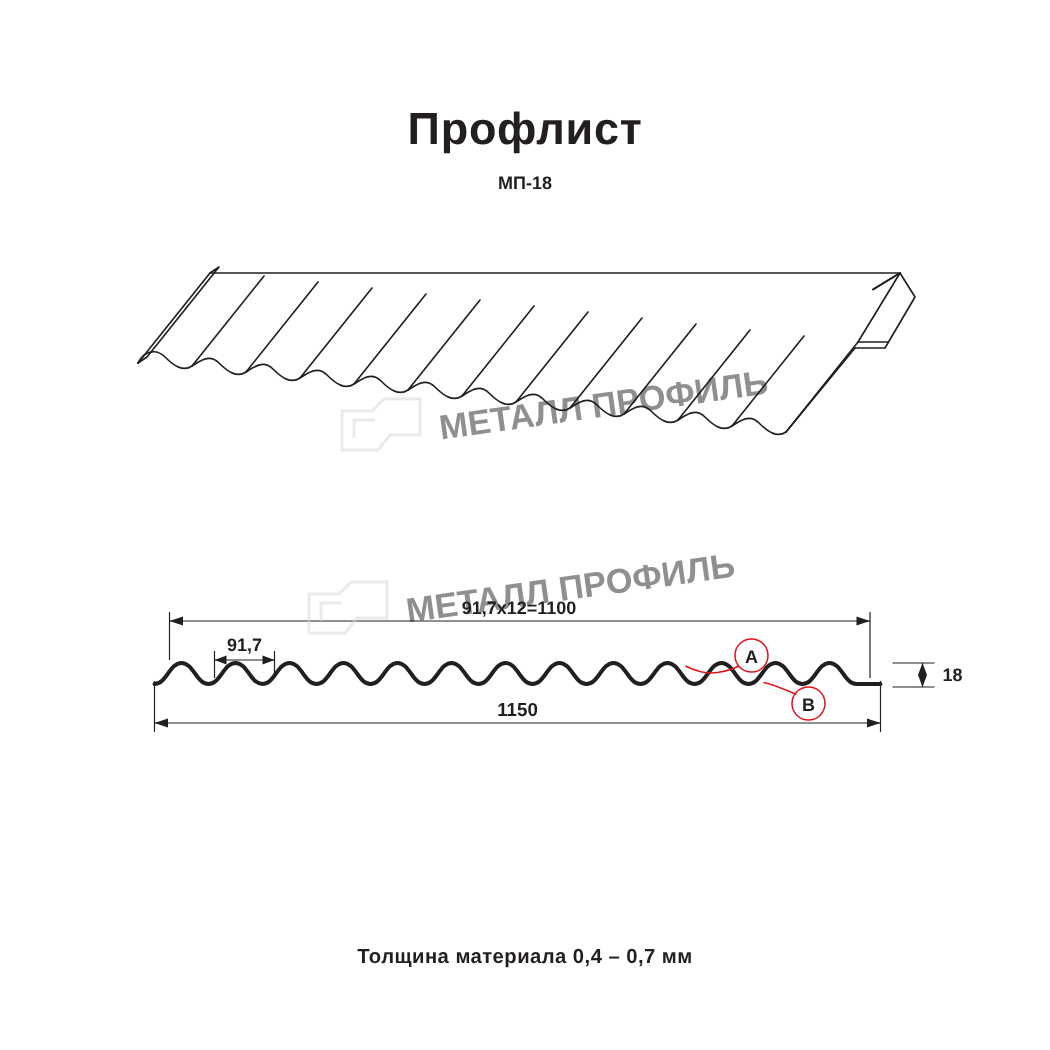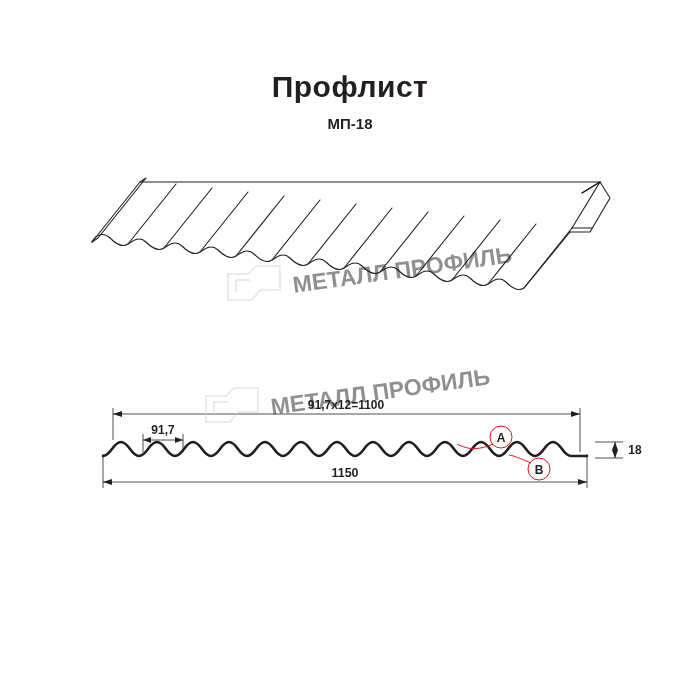--- a/index.html
+++ b/index.html
@@ -30,21 +30,21 @@
     font-size: 30px;
     font-weight: bold;
     letter-spacing: 0.5px;
   }
   .subtitle {
     position: absolute;
     left: 0;
     top: 103px;
     width: 700px;
     text-align: center;
-    font-size: 15px;
+    font-size: 12px;
     font-weight: bold;
   }
   .footer-note {
     position: absolute;
     left: 0;
     top: 618px;
     width: 700px;
     text-align: center;
     font-size: 13.5px;
     font-weight: bold;
@@ -200,14 +200,15 @@
   <div class="wm wm2">
     <svg width="320" height="54" viewBox="0 0 320 54">
       <g fill="none" stroke="#d6d6d6" stroke-width="2">
         <path d="M6 42 L6 16 L26 16 L34 8 L58 8 L58 32 L38 32 L30 42 Z"></path>
         <path d="M14 34 L14 22 L28 22"></path>
       </g>
       <text x="72" y="35" font-size="23" font-weight="bold" fill="#d6d6d6" transform="rotate(-8 72 35)">МЕТАЛЛ ПРОФИЛЬ</text>
     </svg>
   </div>
 
+  <div class="footer-note">Толщина материала 0,4 – 0,7 мм</div>
 
 </div>
 
 </body></html>

